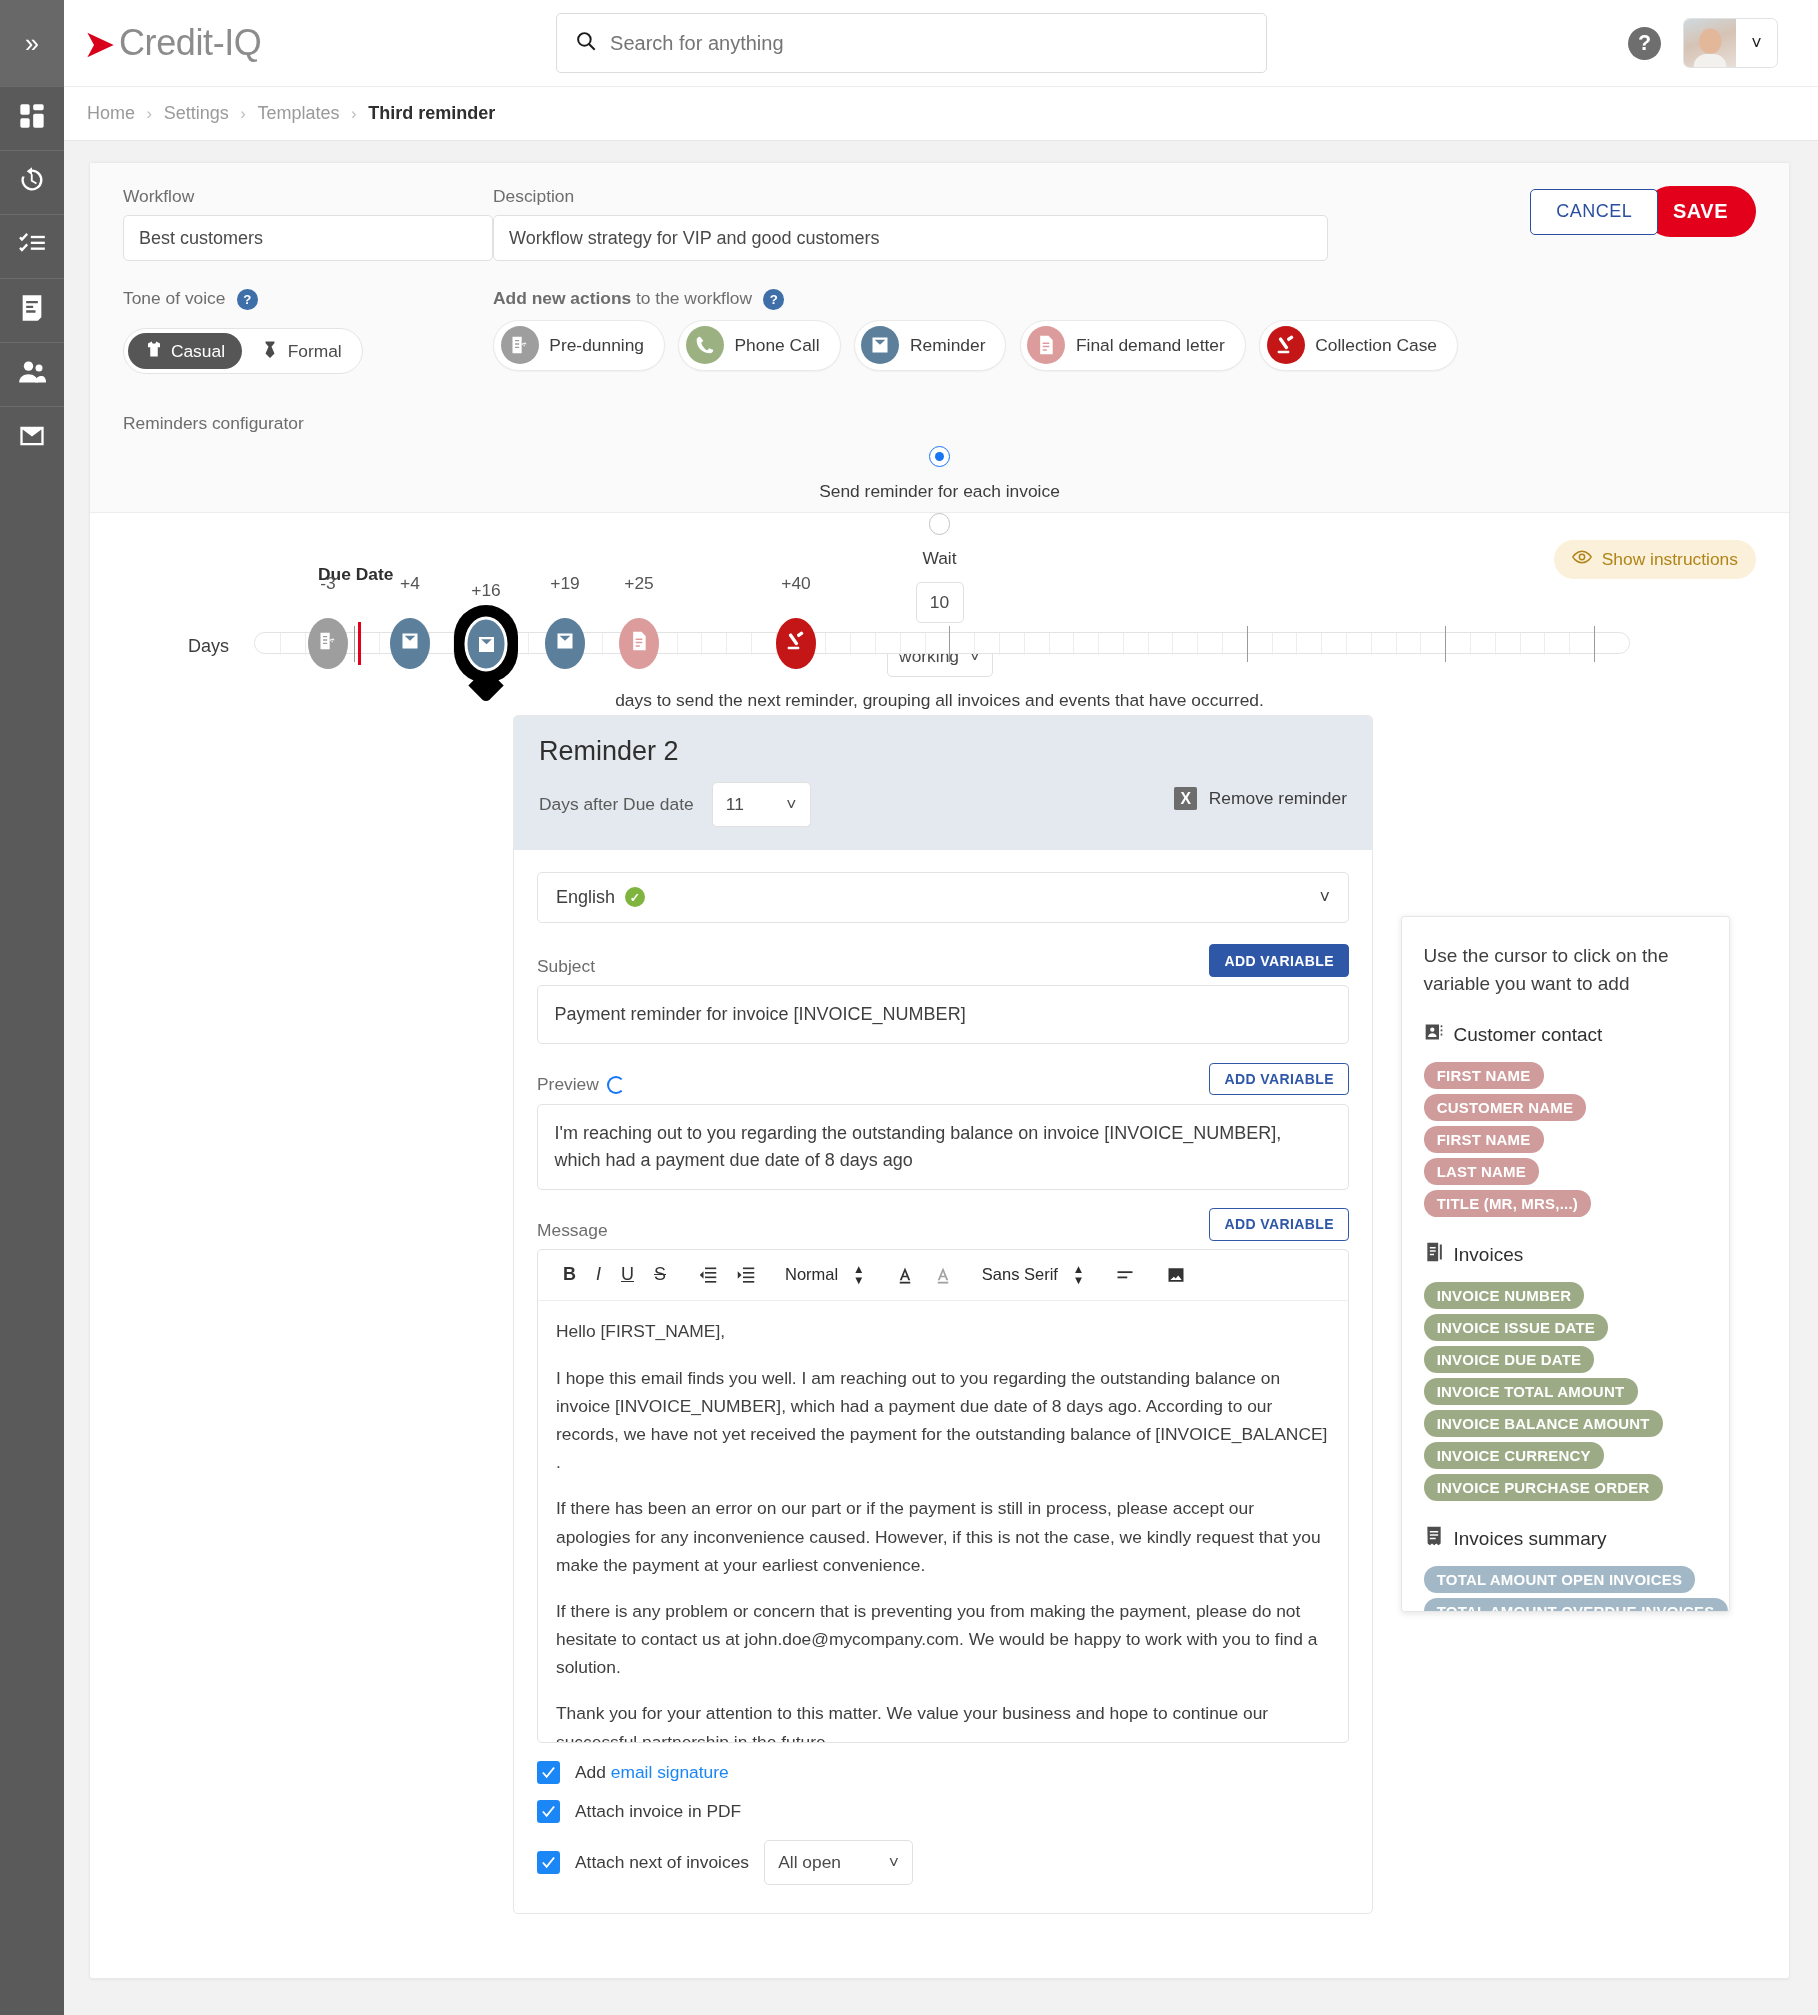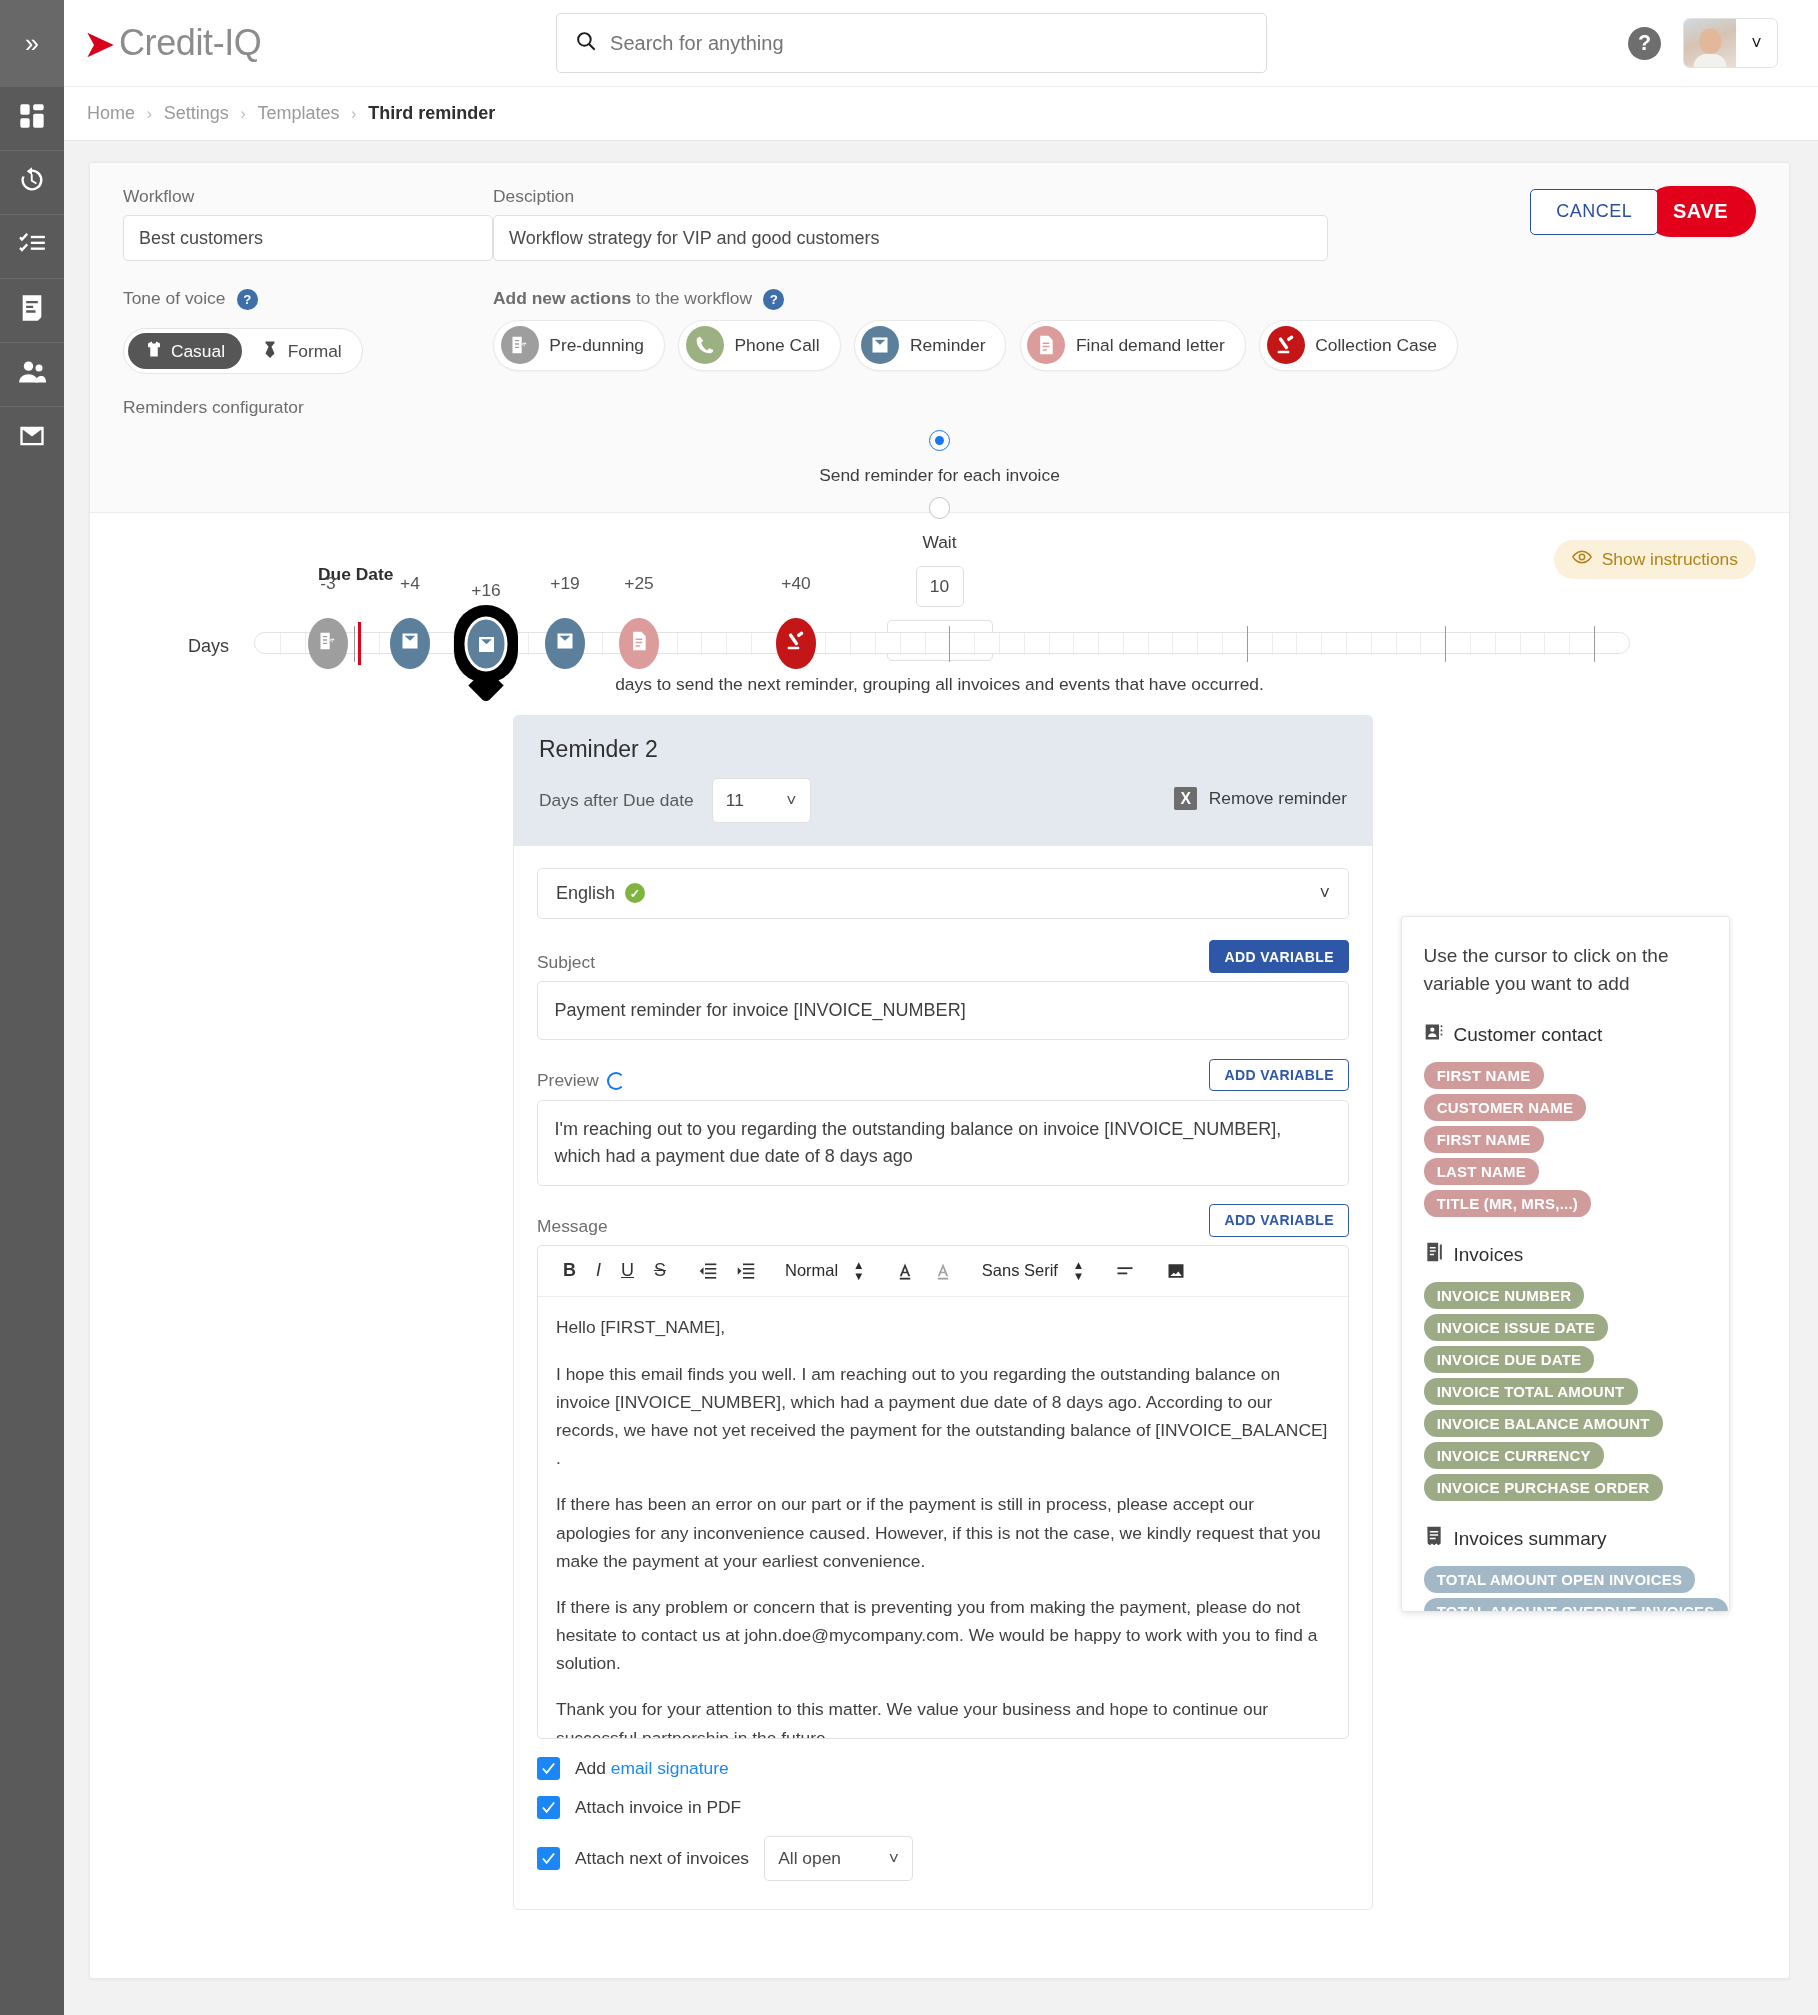--- a/index.html
+++ b/index.html
@@ -120,21 +120,21 @@
 
   .act-row { margin-top:10px; display:flex; gap:13.2px; }
   .act-pill {
     display:flex; align-items:center; gap:10.7px; background:#fff;
     border:0.8px solid #e9e9e9; border-radius:28px; padding:5.8px 20px 5.8px 6.6px;
     font-size:17.4px; color:#3d3d3d; cursor:pointer; box-shadow:0 0.8px 1.7px rgba(0,0,0,.05);
   }
   .act-ic { width:38px;height:38px;border-radius:50%; display:flex;align-items:center;justify-content:center; }
   .act-ic svg { width:20px; height:20px; fill:#fff; }
 
-  .rem-cfg { margin-top:23px; }
+  .rem-cfg { margin-top:39px; }
   .rem-cfg .lbl { margin-bottom:11.6px; }
   .radio-line { display:flex; align-items:center; gap:13.2px; margin-bottom:11.6px; font-size:17.4px; color:#3d3d3d;flex-direction:column; }
   .radio {
     width:21.5px;height:21.5px;border-radius:50%;border:1.7px solid #c2c2c2;background:#fff;
     display:flex;align-items:center;justify-content:center; cursor:pointer; flex:0 0 auto;
   }
   .radio.on { border-color:#1676f3; }
   .radio.on::after{ content:""; width:9px;height:9px;border-radius:50%;background:#1676f3; }
   .mini-num {
     width:48px;height:41px;border:0.8px solid #e0e0e0;border-radius:5px;background:#fff;
@@ -194,21 +194,21 @@
     border:3.3px solid #fff; display:flex;align-items:center;justify-content:center; z-index:2;
   }
   .tl-pin-in svg { width:20px;height:20px;fill:#fff; }
 
   
   .rem-card {
     position:absolute; left:512px; top:715px; width:860px;
     border:0.8px solid #e7e7e7; border-radius:5px; background:#fff; overflow:hidden;
   }
   .rem-head { background:#e3e9ee; padding:20px 25px 23px 25px; position:relative; }
-  .rem-title { font-size:23px; color:#2f2f2f; margin-bottom:15px; }
+  .rem-title { font-size:27px; color:#2f2f2f; margin-bottom:15px; }
   .rem-sub { display:flex; align-items:center; gap:18px; font-size:17.4px; color:#5a5a5a; }
   .sel-box {
     width:99px;height:45px;border:0.8px solid #e0e0e0;border-radius:5px;background:#fff;
     display:flex;align-items:center;justify-content:space-between;padding:0 13.2px;font-size:17.4px;color:#4a4a4a;cursor:pointer;
   }
   .rem-remove { position:absolute; right:25px; top:71px; display:flex; align-items:center; gap:11.6px; font-size:17.4px; color:#3d3d3d; cursor:pointer; }
   .x-box { width:23px;height:23px;background:#6d6d6d;color:#fff;display:flex;align-items:center;justify-content:center;font-size:15.7px;font-weight:700;border-radius:1.7px; }
 
   .rem-body { padding:21.5px 23px 28px 23px; }
   .lang-sel {

